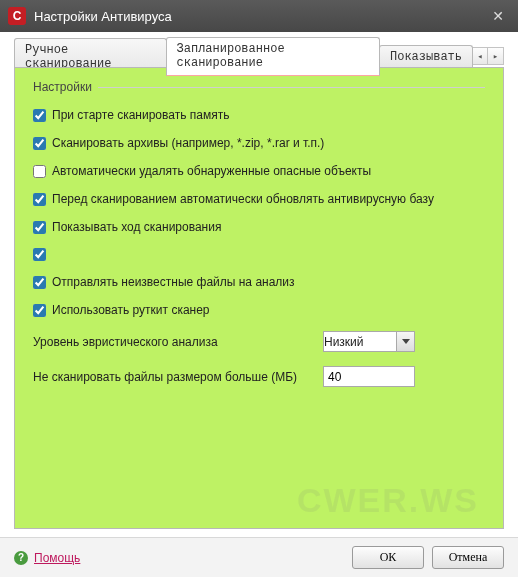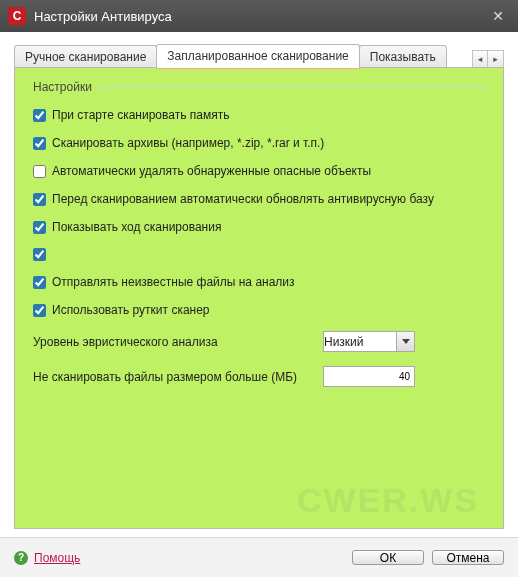--- a/index.html
+++ b/index.html
@@ -39,23 +39,24 @@
     cursor: pointer;
     padding: 2px 6px;
   }
   .content {
     padding: 12px 14px 0 14px;
     height: 505px;
     position: relative;
   }
   .tabbar {
     display: flex;
-    align-items: flex-end;
+    align-items: center;
     position: relative;
     height: 24px;
+    font-family: Liberation Mono, monospace;
   }
   .tab {
     border: 1px solid #b8b8b8;
     border-bottom: none;
     padding: 4px 10px 4px 10px;
     background: linear-gradient(to bottom,#f7f7f7,#e6e6e6);
     font-size: 12px;
     color: #333;
     cursor: pointer;
     position: relative;
@@ -139,23 +140,22 @@
     height: 100%;
     display:flex;align-items:center;justify-content:center;
     position:absolute; right:0; top:0;
   }
   .select .caret svg{width:8px;height:5px;}
   .textinput {
     border: 1px solid #a9a9a9;
     height: 21px;
     width: 92px;
     padding: 2px 4px;
-    font-size: 10px;
+    font-size: 12px;
     font-family: inherit;
-    text-align: right;
   }
   .footer {
     height: 40px;
     border-top: 1px solid #d8d8d8;
     background: #f3f3f3;
     display: flex;
     align-items: center;
     padding: 0 14px;
   }
   .help-icon {
@@ -170,26 +170,26 @@
   }
   .help-link {
     color: #be185d;
     text-decoration: underline;
     font-size: 12px;
     cursor: pointer;
   }
   .footer .spacer { flex: 1; }
   .btn {
     min-width: 72px;
-    height: 15px;
+    height: 23px;
     border: 1px solid #9a9a9a;
     background: linear-gradient(to bottom,#fdfdfd,#e2e2e2);
     border-radius: 3px;
     font-size: 12px;
-    font-family: Liberation Sans, sans-serif;
+    font-family: Liberation Serif, serif;
     cursor: pointer;
     margin-left: 8px;
     padding: 0 12px;
   }
   .watermark {
     position:absolute;
     right: 24px;
     bottom: 8px;
     font-size: 34px;
     font-weight: bold;

